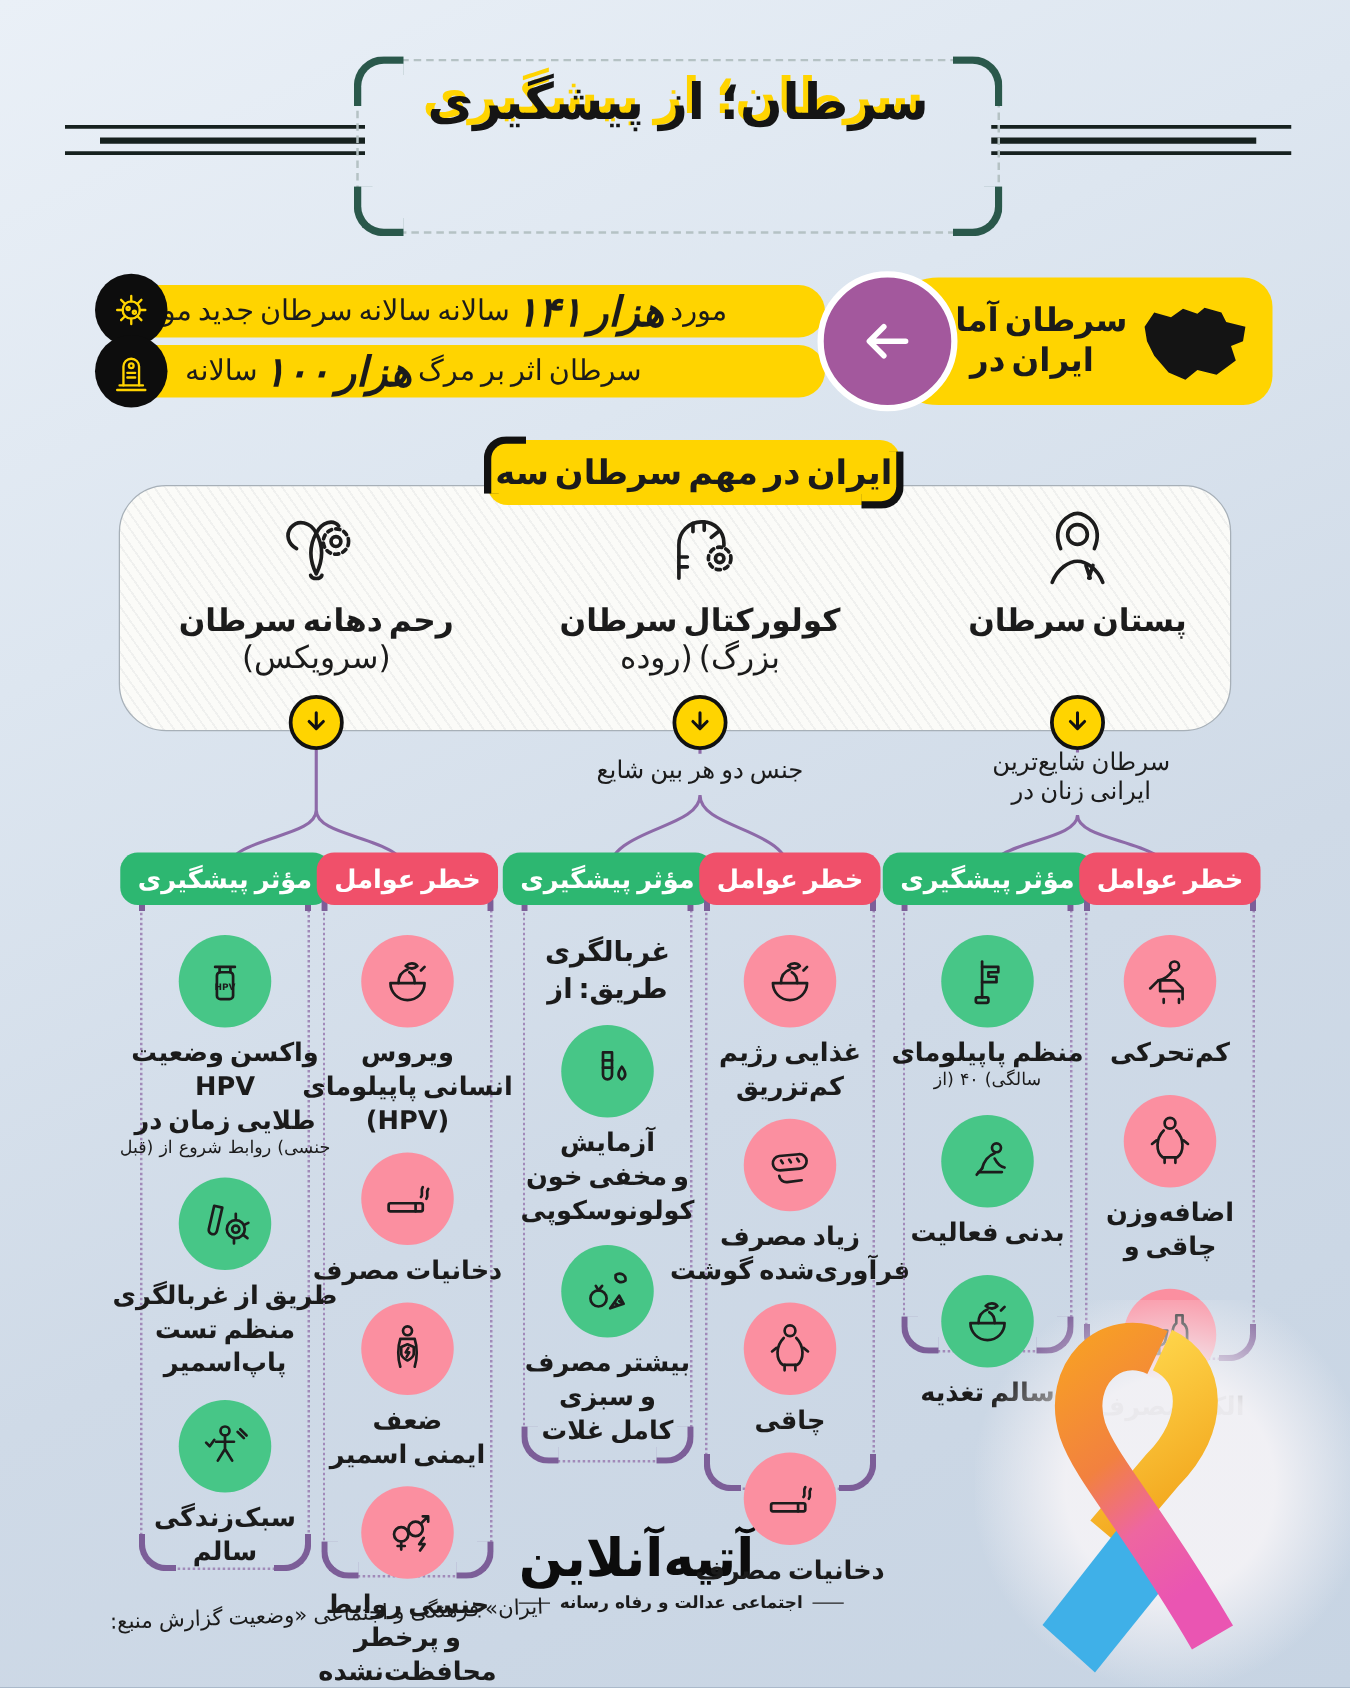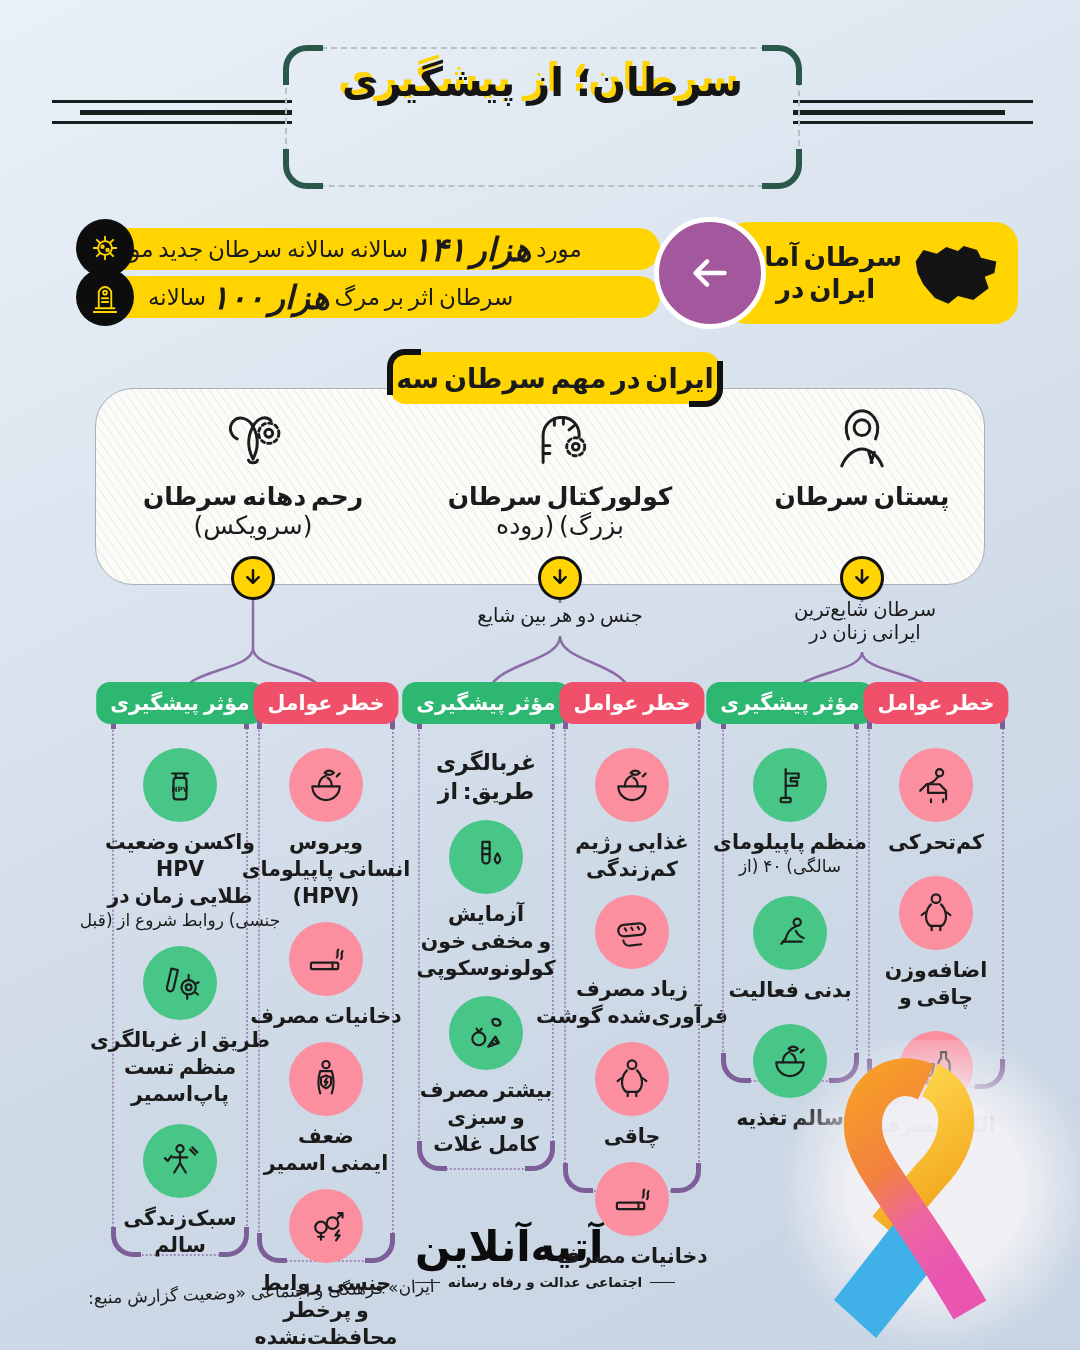--- a/index.html
+++ b/index.html
@@ -67,21 +67,21 @@
   .col .kk.br{right:-3px;bottom:-3px;border-right-width:5px;border-bottom-width:5px;border-bottom-right-radius:22px;}
   .colhead{position:absolute;left:50%;transform:translateX(-50%);top:-20px;height:42px;min-width:122px;padding:0 14px;border-radius:14px;display:flex;align-items:center;justify-content:center;color:#fff;}
   .colhead .w{font-size:20.5px;font-weight:800;color:#fff;}
   .colhead.green{background:#2db771;} .colhead.red{background:#f0506a;align-items:center;}
   .items{display:flex;flex-direction:column;align-items:center;padding-top:46px;}
   .item{display:flex;flex-direction:column;align-items:center;}
   .icirc{width:74px;height:74px;border-radius:50%;display:flex;align-items:center;justify-content:center;margin-bottom:7px;}
   .icirc.green{background:#47c687;} .icirc.red{background:#fb8fa0;}
   .ilabel{display:flex;flex-direction:column;align-items:center;width:150px;}
   .ilabel .wrow .w{font-size:20.5px;font-weight:600;line-height:1.32;}
-  .inote .w{font-size:17px;font-weight:500;text-align:center;}
+  .inote .w{font-size:14px;font-weight:500;text-align:center;}
   .item.textonly .ilabel .wrow .w{font-size:22px;}
   
   .logo{left:415px;top:1222px;width:260px;font-size:42px;font-weight:900;color:#0c0c0c;letter-spacing:-1px;}
   .tagline{left:415px;top:1274px;width:260px;display:flex;align-items:center;justify-content:center;gap:8px;}
   .tagline .dash{width:34px;border-top:1.5px solid #222;}
   .tagline .wrow .w{font-size:13.5px;font-weight:600;}
   .source{left:88px;top:1288px;transform:rotate(-2deg);transform-origin:left center;}
   .source .wrow .w{font-size:17px;font-weight:500;}
   .ribbonwrap{left:780px;top:1040px;width:300px;height:310px;z-index:6;
     background:radial-gradient(ellipse at 52% 48%,rgba(242,241,245,.96) 38%,rgba(242,241,245,0) 72%);}
@@ -548,21 +548,21 @@
                 <path d="M30 15c4-4 10-4 13 0-4 4-9 3-13 0z"></path>
                 <path d="M47 20l4-4"></path>
               </svg>
             </div>
             <div class="ilabel">
               <div class="wrow">
                 <span class="w">رژیم</span>
                 <span class="w">غذایی</span>
               </div>
               <div class="wrow">
-                <span class="w">کم‌زندگی</span>
+                <span class="w">کم‌تزریق</span>
               </div>
             </div>
           </div>
           <div class="item">
             <div class="icirc red">
               <svg viewBox="0 0 64 64" width="46" height="46" fill="none" stroke="#1c1c1c" stroke-width="3" stroke-linecap="round" stroke-linejoin="round">
                 <path d="M13 31a8 8 0 0 1 7-9l22-2a8 8 0 1 1 1 16l-22 2a8 8 0 0 1-8-7z"></path>
                 <path d="M20 44a8 8 0 0 0 9 7l16-2"></path>
                 <path d="M22 27l2 3M31 26l2 3M40 25l2 3"></path>
               </svg>

